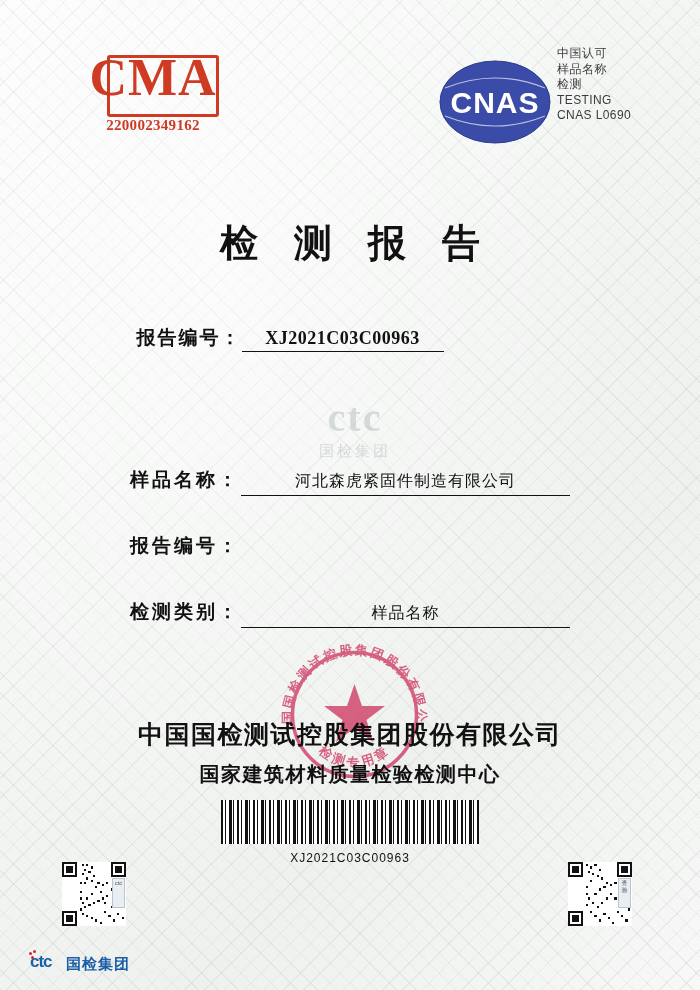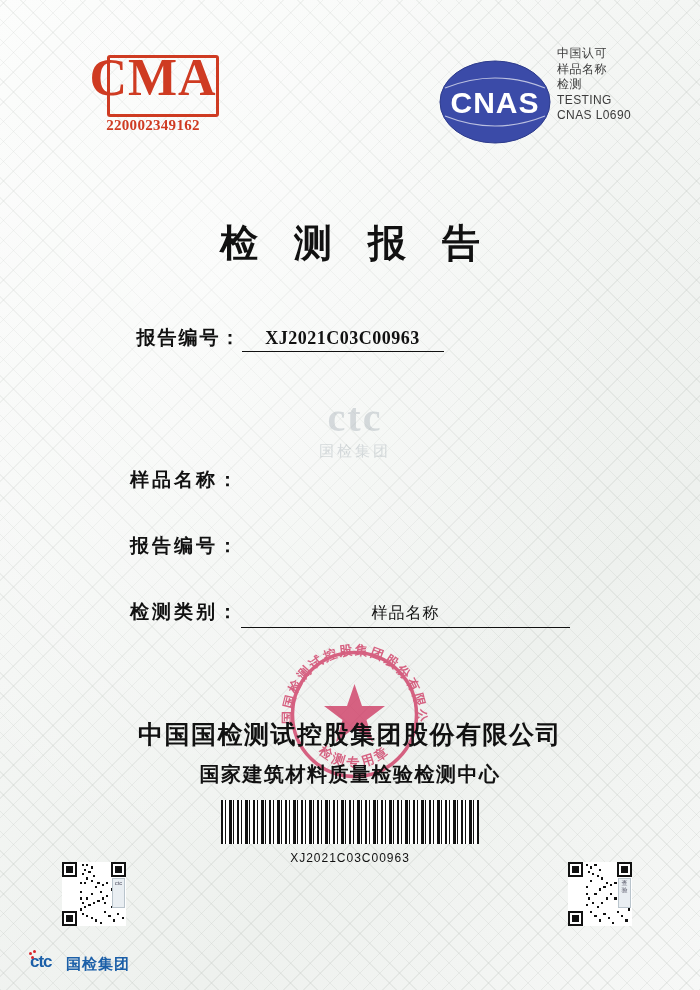--- a/index.html
+++ b/index.html
@@ -360,20 +360,21 @@
 
   <div class="watermark">
     <div class="wm-big">ctc</div>
     <div class="wm-small">国检集团</div>
   </div>
 
   <div class="fields">
     <div class="field-row">
       <span class="field-label">样品名称</span>
       <span class="field-colon">：</span>
+      <span class="field-value">河北森虎紧固件制造有限公司</span>
     </div>
     <div class="field-row">
       <span class="field-label">报告编号</span>
       <span class="field-colon">：</span>
     </div>
     <div class="field-row">
       <span class="field-label">检测类别</span>
       <span class="field-colon">：</span>
       <span class="field-value">样品名称</span>
     </div>

